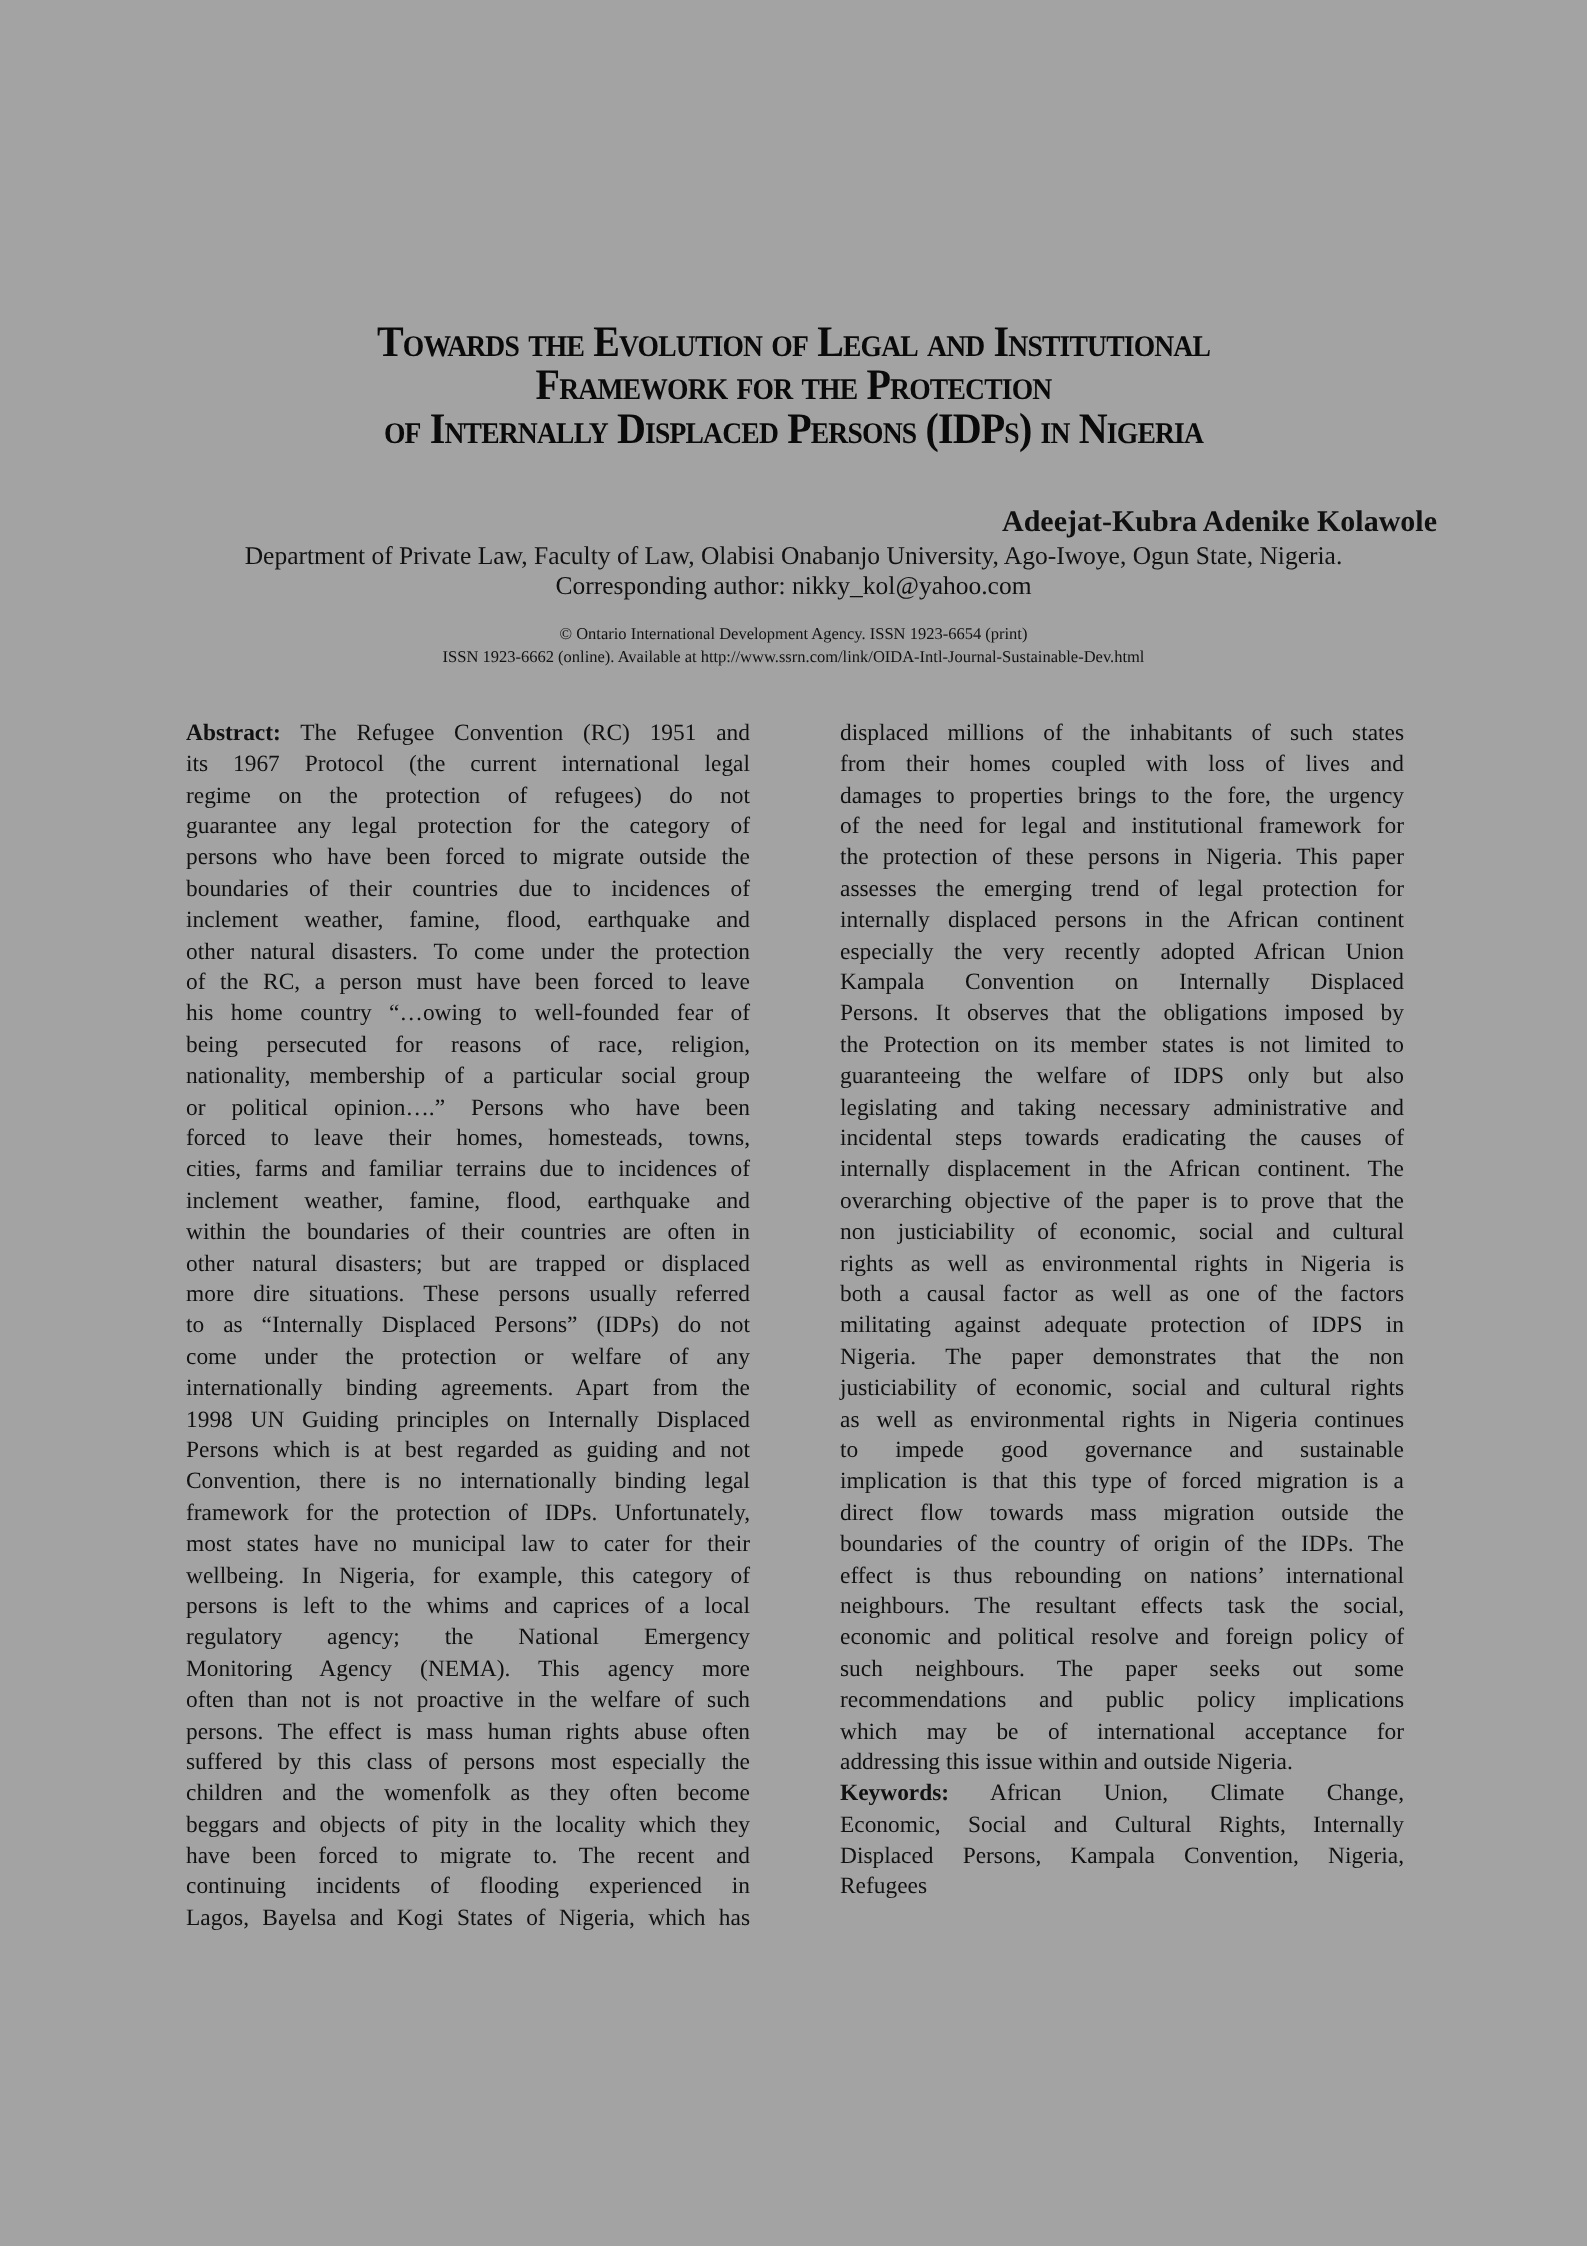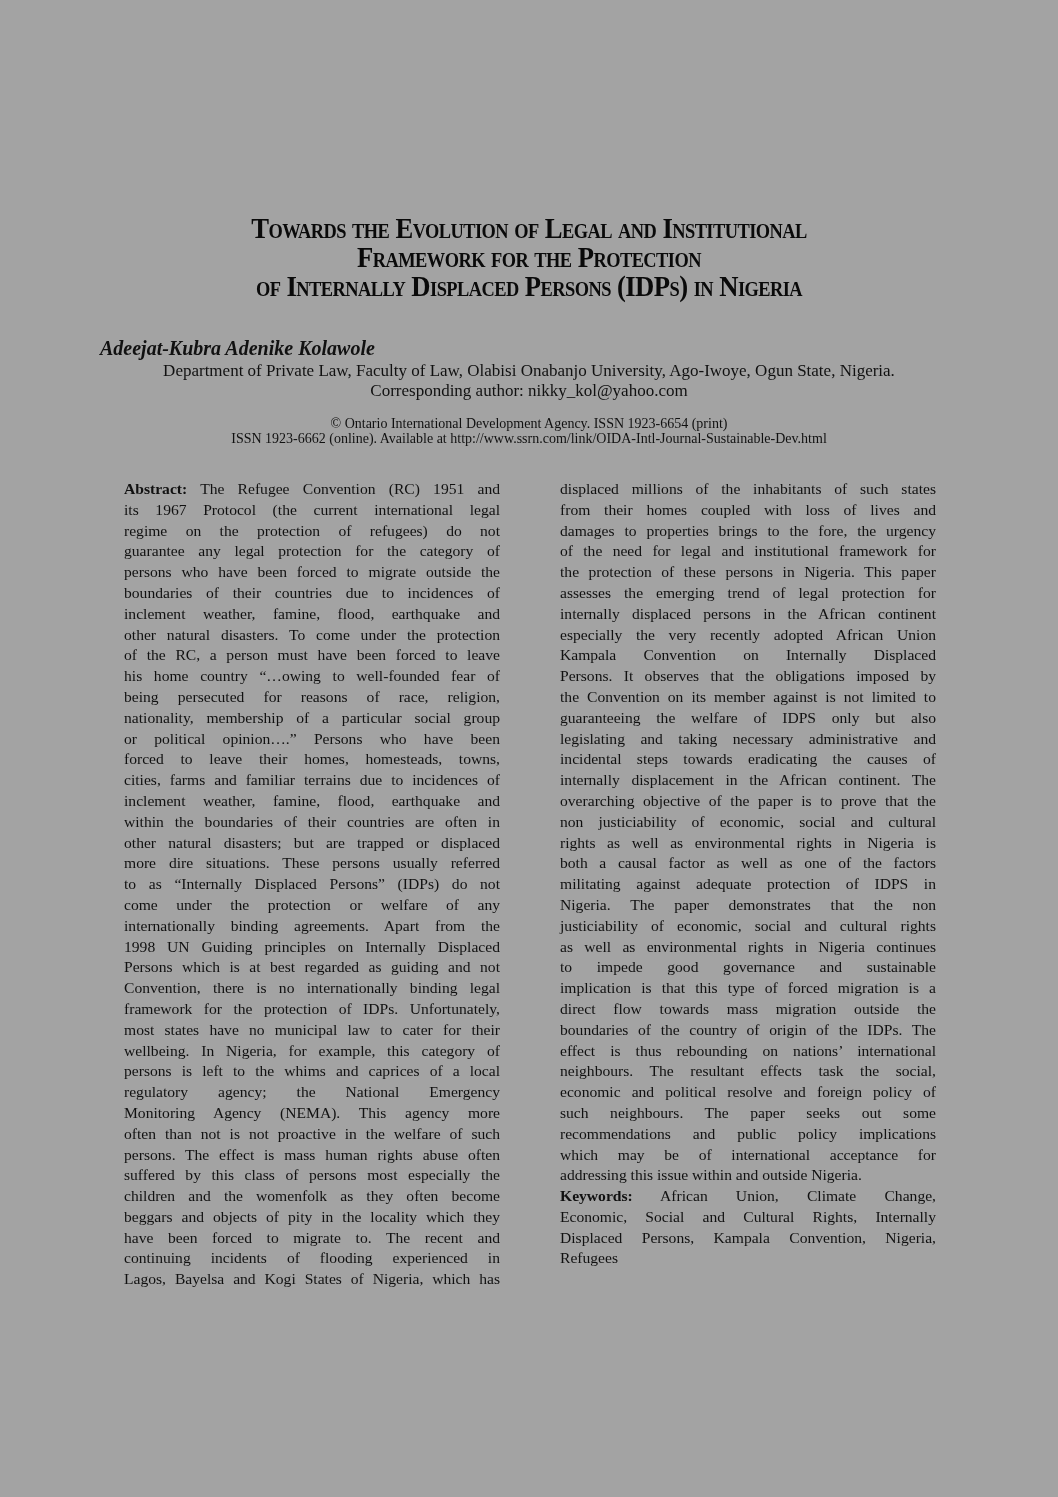--- a/index.html
+++ b/index.html
@@ -12,30 +12,30 @@
 
     .title-block { position: absolute; left: 100px; top: 214px; width: 858px; text-align: center; }
     .title-line {
       font-family: "Liberation Serif", serif; font-weight: bold;
       font-size: 29px; line-height: 29px; letter-spacing: -0.6px;
       font-variant: small-caps; white-space: nowrap; color: #0a0a0a;
       transform: scaleX(0.92); transform-origin: center;
     }
 
     .author {
-      position: absolute; left: 100px; top: 336px; width: 858px; text-align: left;
-      font-weight: bold; font-size: 20px; line-height: 24px; font-style: italic;
+      position: absolute; left: 100px; top: 336px; width: 858px; text-align: right;
+      font-weight: bold; font-size: 20px; line-height: 24px;
     }
     .affil {
       position: absolute; left: 100px; top: 361px; width: 858px; text-align: center;
       font-size: 17px; line-height: 20px; white-space: nowrap;
     }
     .copyright {
       position: absolute; left: 100px; top: 416px; width: 858px; text-align: center;
-      font-size: 14px; line-height: 15px; white-space: nowrap;
+      font-size: 11px; line-height: 15px; white-space: nowrap;
     }
 
     .col { position: absolute; top: 479px; width: 376px; }
     .col.left { left: 124px; }
     .col.right { left: 560px; }
     .line {
       font-size: 15.6px; line-height: 20.8px; height: 20.8px;
       text-align: justify; text-align-last: justify; white-space: nowrap;
       overflow: visible;
     }
@@ -114,21 +114,21 @@
         <div class="line">displaced millions of the inhabitants of such states</div>
         <div class="line">from their homes coupled with loss of lives and</div>
         <div class="line">damages to properties brings to the fore, the urgency</div>
         <div class="line">of the need for legal and institutional framework for</div>
         <div class="line">the protection of these persons in Nigeria. This paper</div>
         <div class="line">assesses the emerging trend of legal protection for</div>
         <div class="line">internally displaced persons in the African continent</div>
         <div class="line">especially the very recently adopted African Union</div>
         <div class="line">Kampala Convention on Internally Displaced</div>
         <div class="line">Persons. It observes that the obligations imposed by</div>
-        <div class="line">the Convention on its member against is not limited to</div>
+        <div class="line">the Protection on its member states is not limited to</div>
         <div class="line">guaranteeing the welfare of IDPS only but also</div>
         <div class="line">legislating and taking necessary administrative and</div>
         <div class="line">incidental steps towards eradicating the causes of</div>
         <div class="line">internally displacement in the African continent. The</div>
         <div class="line">overarching objective of the paper is to prove that the</div>
         <div class="line">non justiciability of economic, social and cultural</div>
         <div class="line">rights as well as environmental rights in Nigeria is</div>
         <div class="line">both a causal factor as well as one of the factors</div>
         <div class="line">militating against adequate protection of IDPS in</div>
         <div class="line">Nigeria. The paper demonstrates that the non</div>

